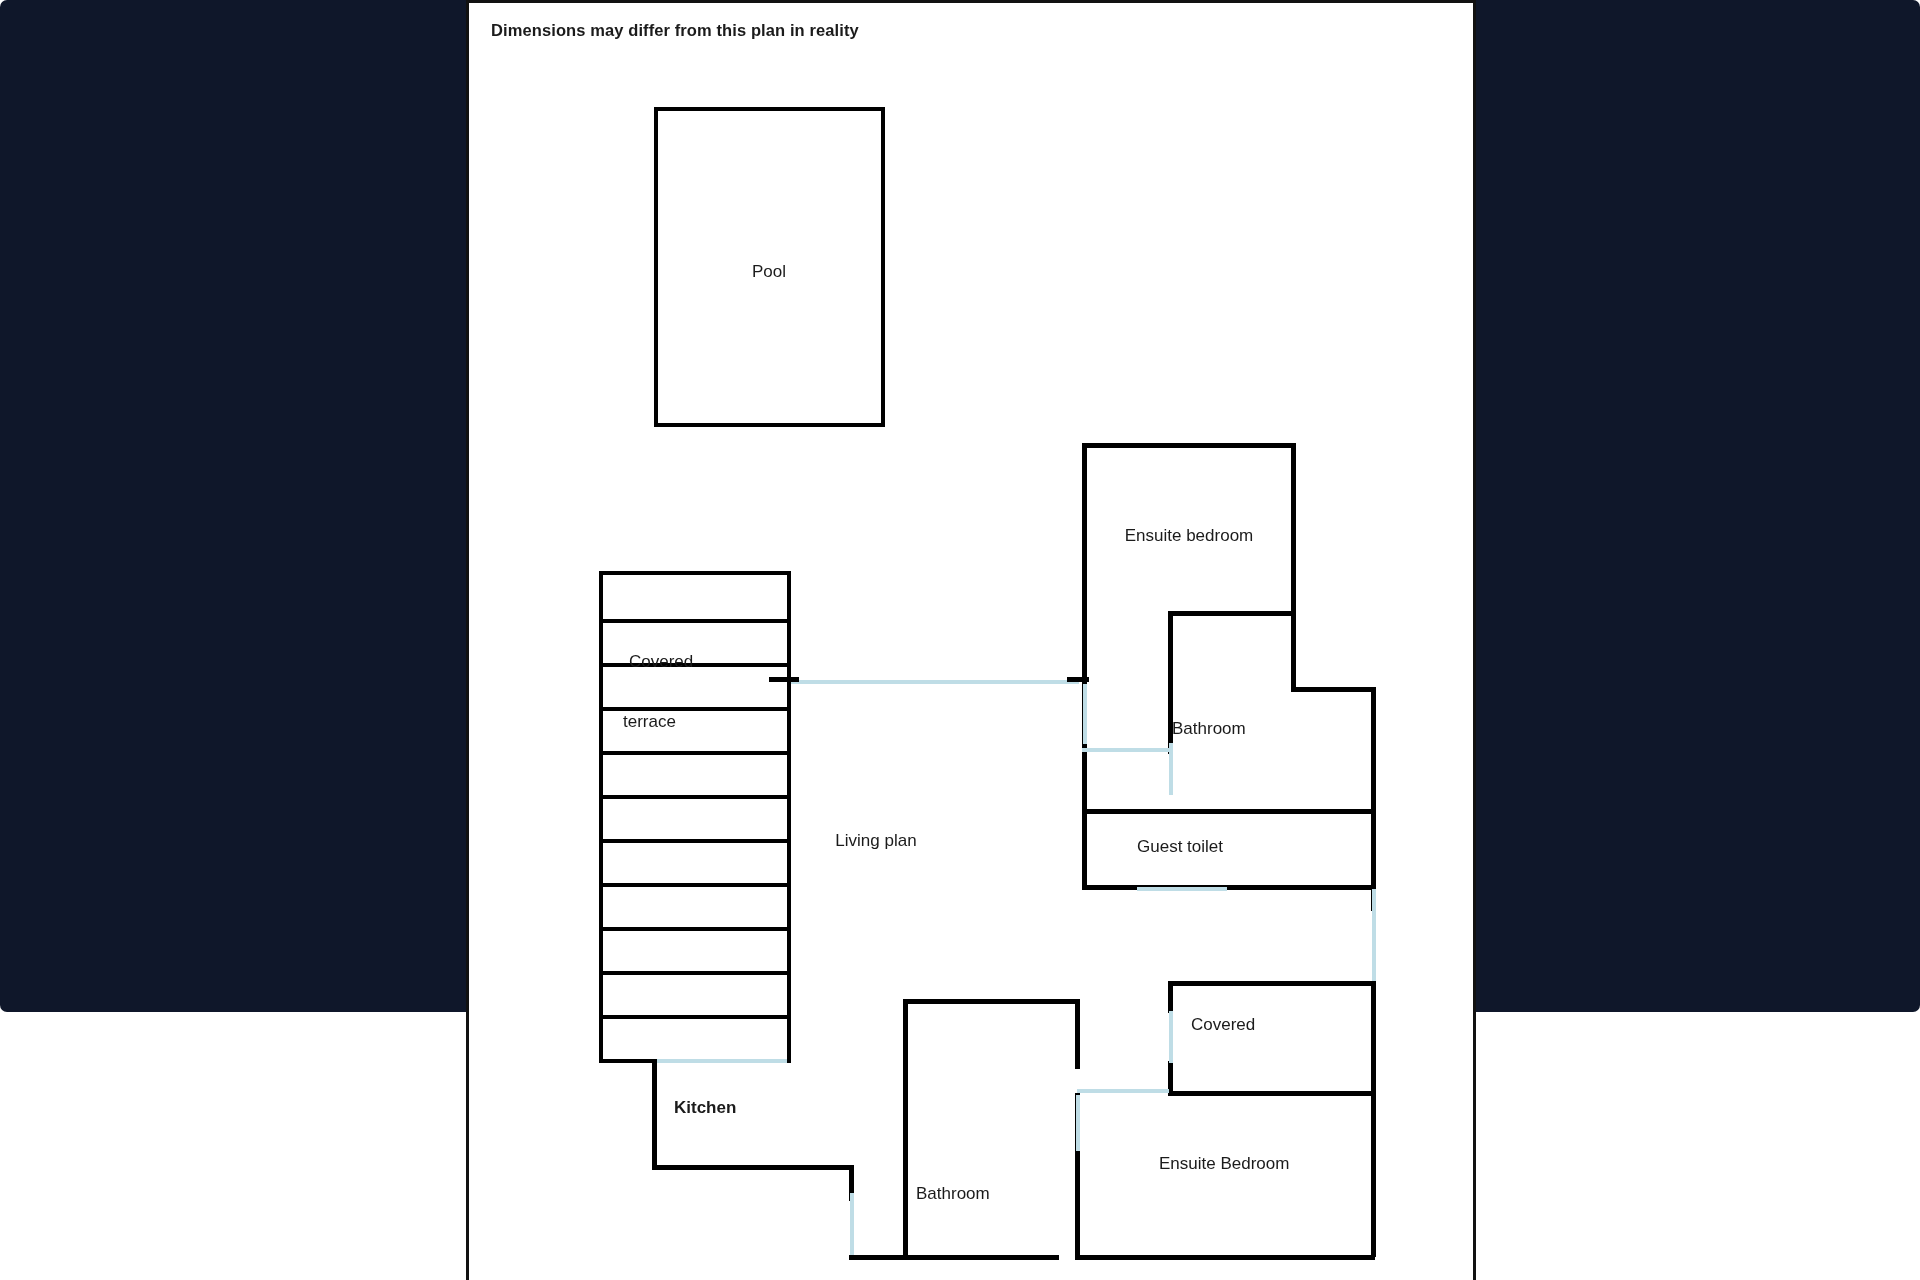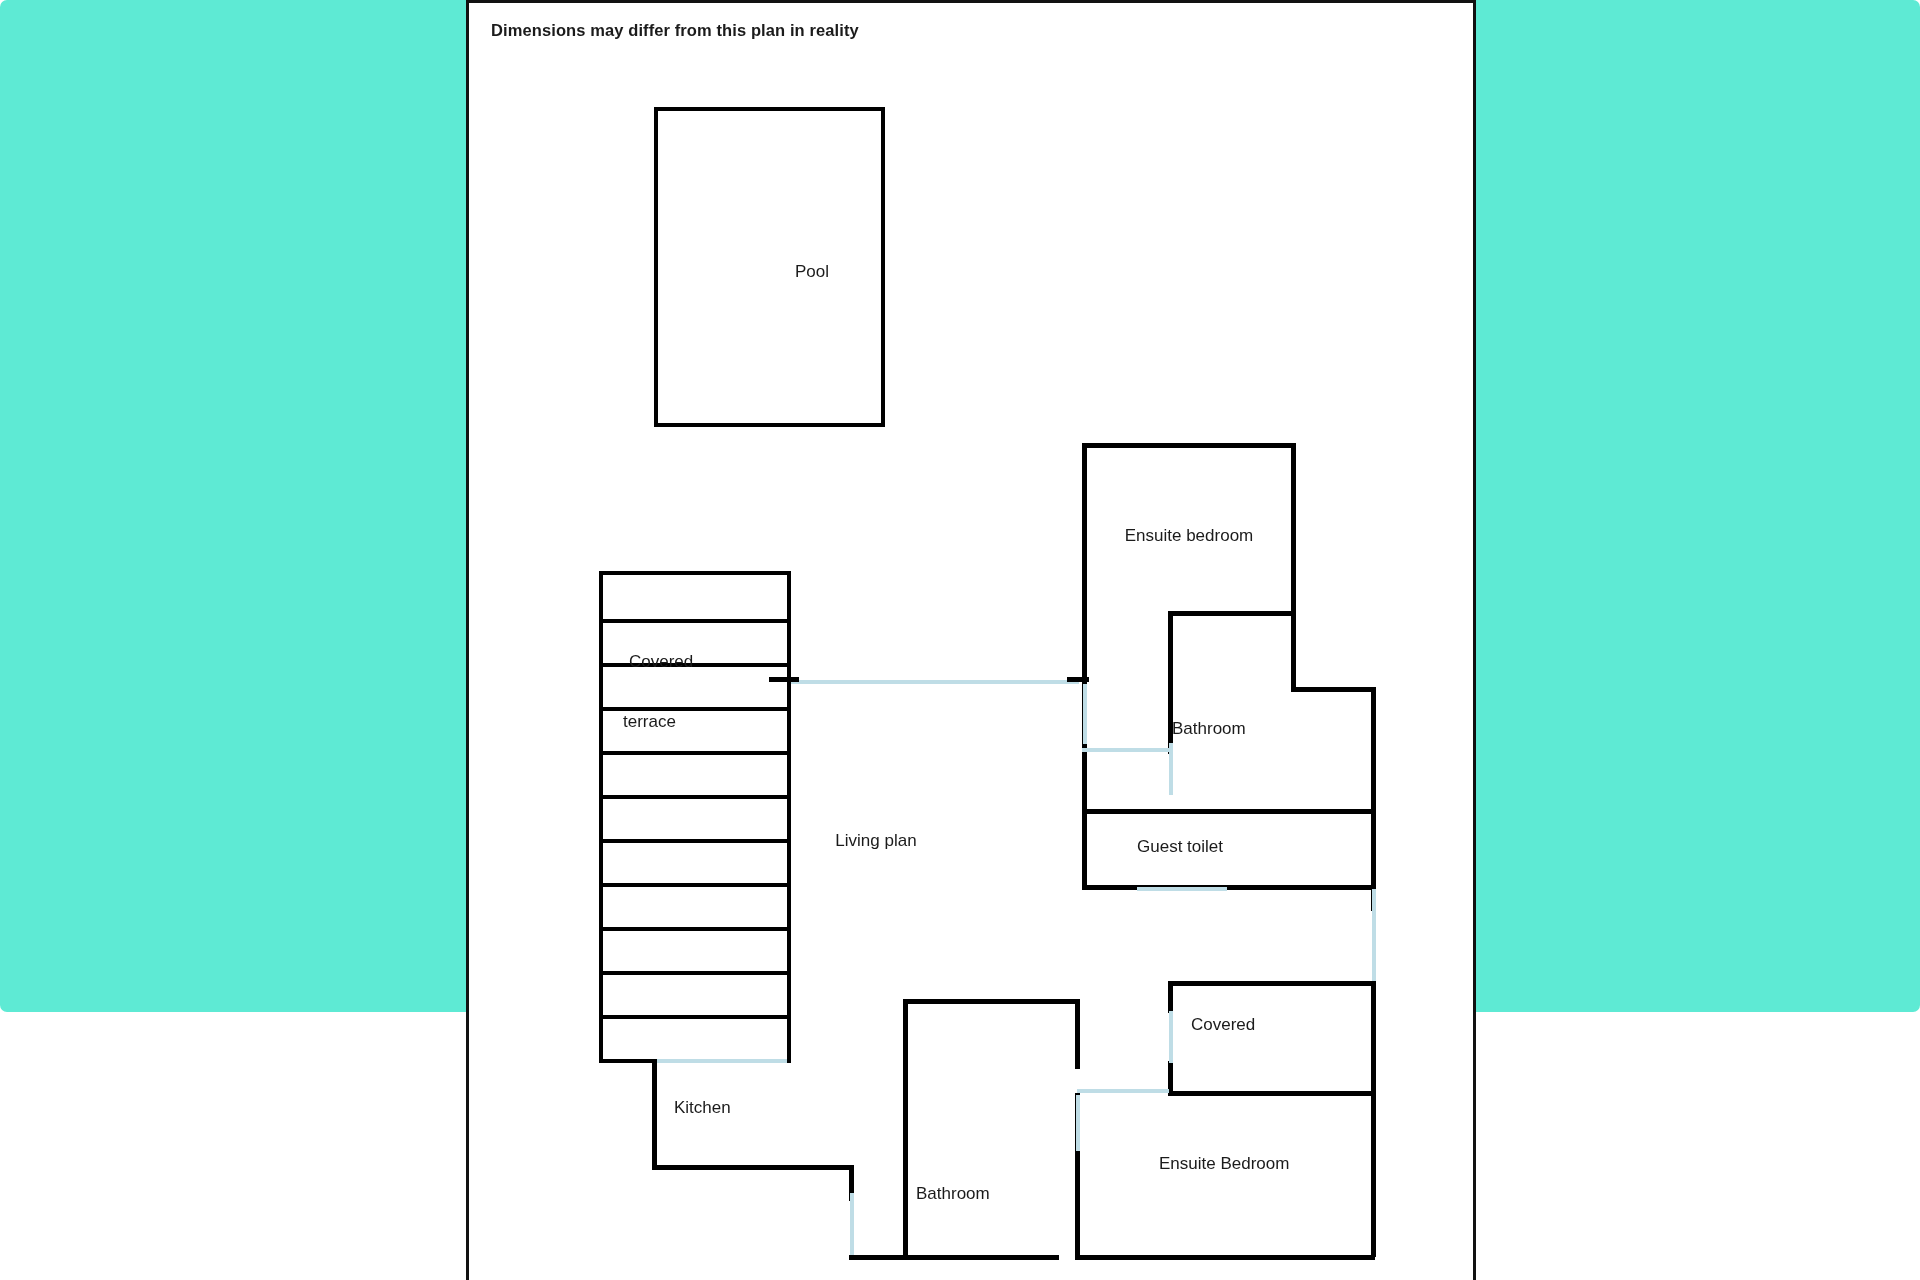--- a/index.html
+++ b/index.html
@@ -10,21 +10,21 @@
   body {
     width: 1920px;
     height: 1280px;
     font-family: "Liberation Sans", sans-serif;
     overflow: hidden;
   }
   #page {
     position: relative;
     width: 1920px;
     height: 1012px;
-    background: #5eead4;
+    background: #0f172a;
     border-radius: 7px;
   }
   
   #plan-frame {
     position: absolute;
     left: 466px;
     top: 0px;
     width: 1010px;
     height: 1292px;
     border: 3px solid #111111;
@@ -85,21 +85,21 @@
 </head>
 <body>
 
 <div id="page">
 
   <div id="plan-frame">
 
     <div class="note">Dimensions may differ from this plan in reality</div>
 
     <div class="room" style="left:185px; top:104px; width:231px; height:320px;"></div>
-    <div class="label" style="left:240px; top:258px; width:120px; text-align:right;">Pool</div>
+    <div class="label" style="left:240px; top:258px; width:120px; text-align:center;">Pool</div>
 
     <div class="room" style="left:130px; top:568px; width:192px; height:492px;">
       <div class="slat" style="top:44px;"></div>
       <div class="slat" style="top:88px;"></div>
       <div class="slat" style="top:132px;"></div>
       <div class="slat" style="top:176px;"></div>
       <div class="slat" style="top:220px;"></div>
       <div class="slat" style="top:264px;"></div>
       <div class="slat" style="top:308px;"></div>
       <div class="slat" style="top:352px;"></div>
@@ -113,21 +113,21 @@
 
     <div class="wall wall-v" style="left:183px; top:1056px; height:110px;"></div>
 
     <div class="wall wall-h" style="left:183px; top:1162px; width:201px;"></div>
 
     <div class="wall wall-v" style="left:380px; top:1162px; height:36px;"></div>
 
     <div class="door door-v" style="left:381px; top:1190px; height:63px;"></div>
 
     <div class="wall wall-h" style="left:380px; top:1252px; width:210px;"></div>
-    <div class="label" style="left:205px; top:1094px;">Kitchen</div>
+    <div class="label" style="left:205px; top:1094px;font-weight:bold;">Kitchen</div>
 
     <div class="door door-h" style="left:188px; top:1056px; width:130px;"></div>
 
     <div class="wall wall-h" style="left:613px; top:440px; width:214px;"></div>
 
     <div class="wall wall-v" style="left:613px; top:440px; height:310px;"></div>
 
     <div class="wall wall-v" style="left:822px; top:440px; height:172px;"></div>
     <div class="label" style="left:625px; top:522px; width:190px; text-align:center;">Ensuite bedroom</div>
 

